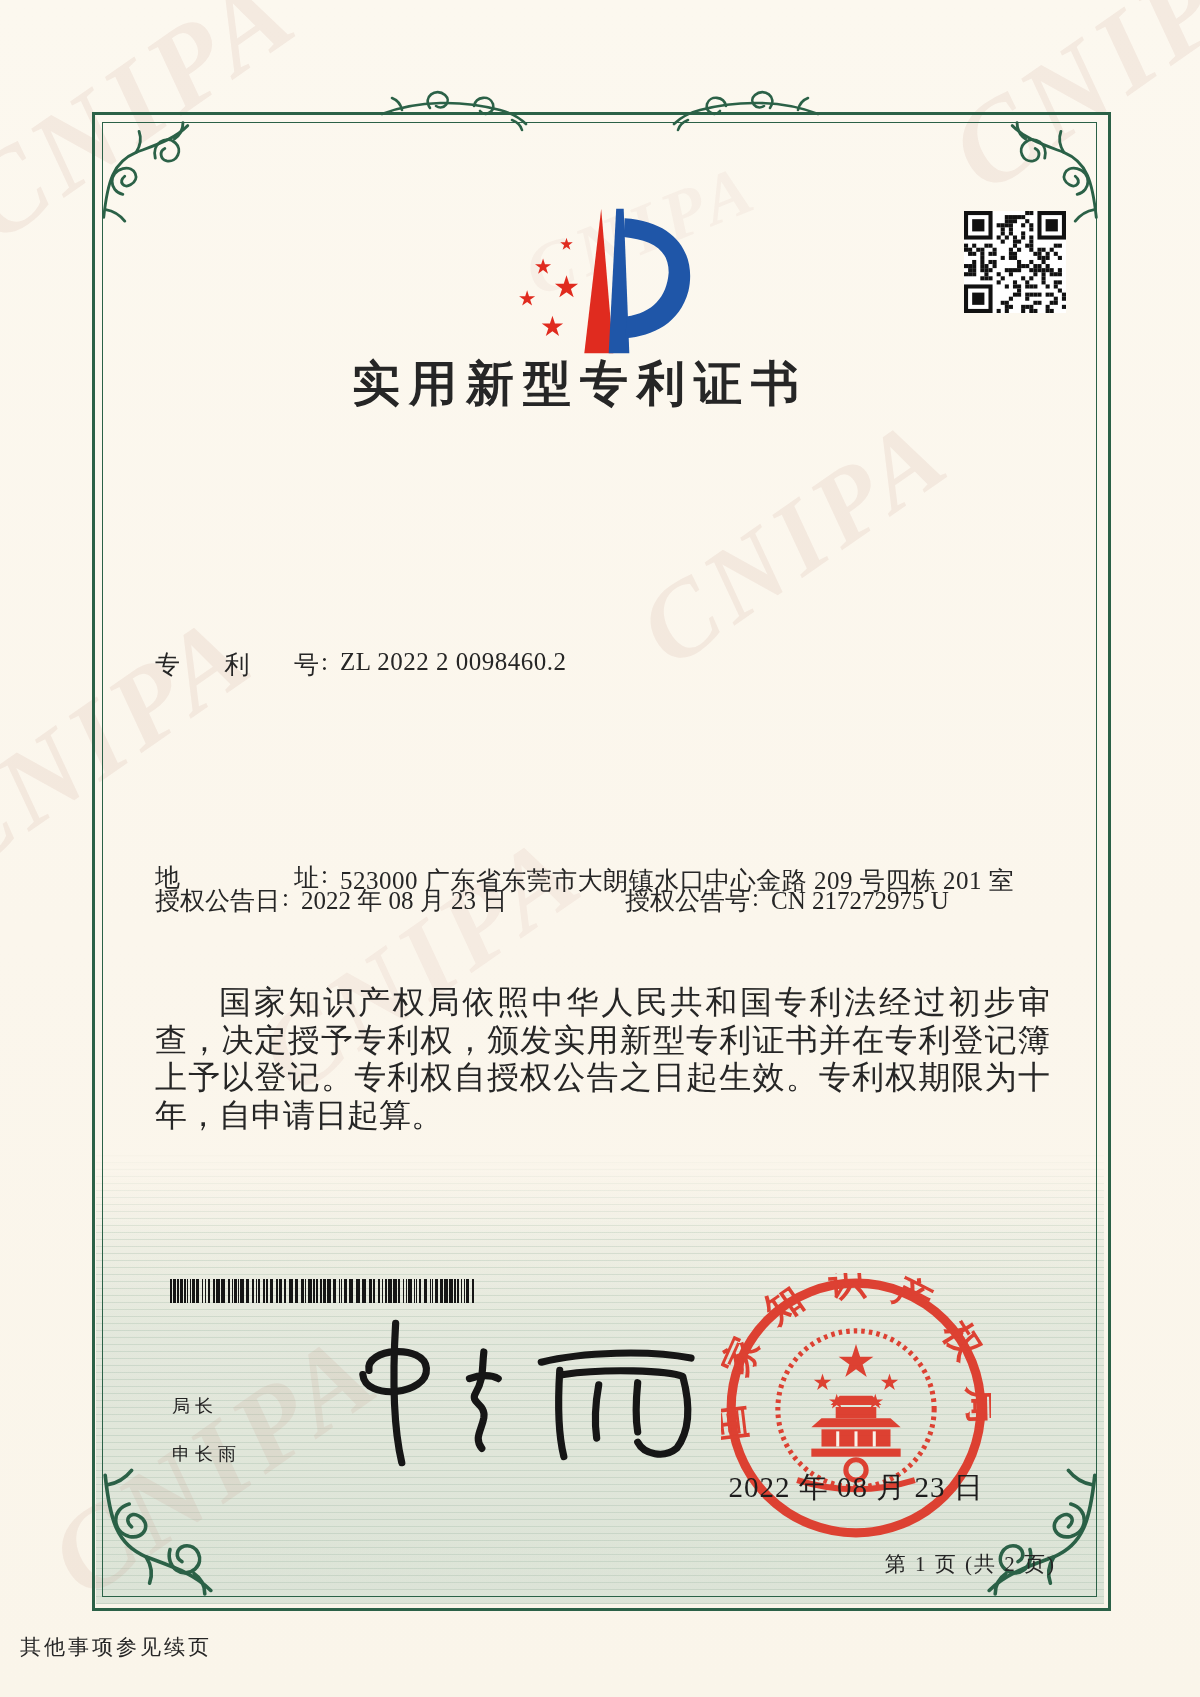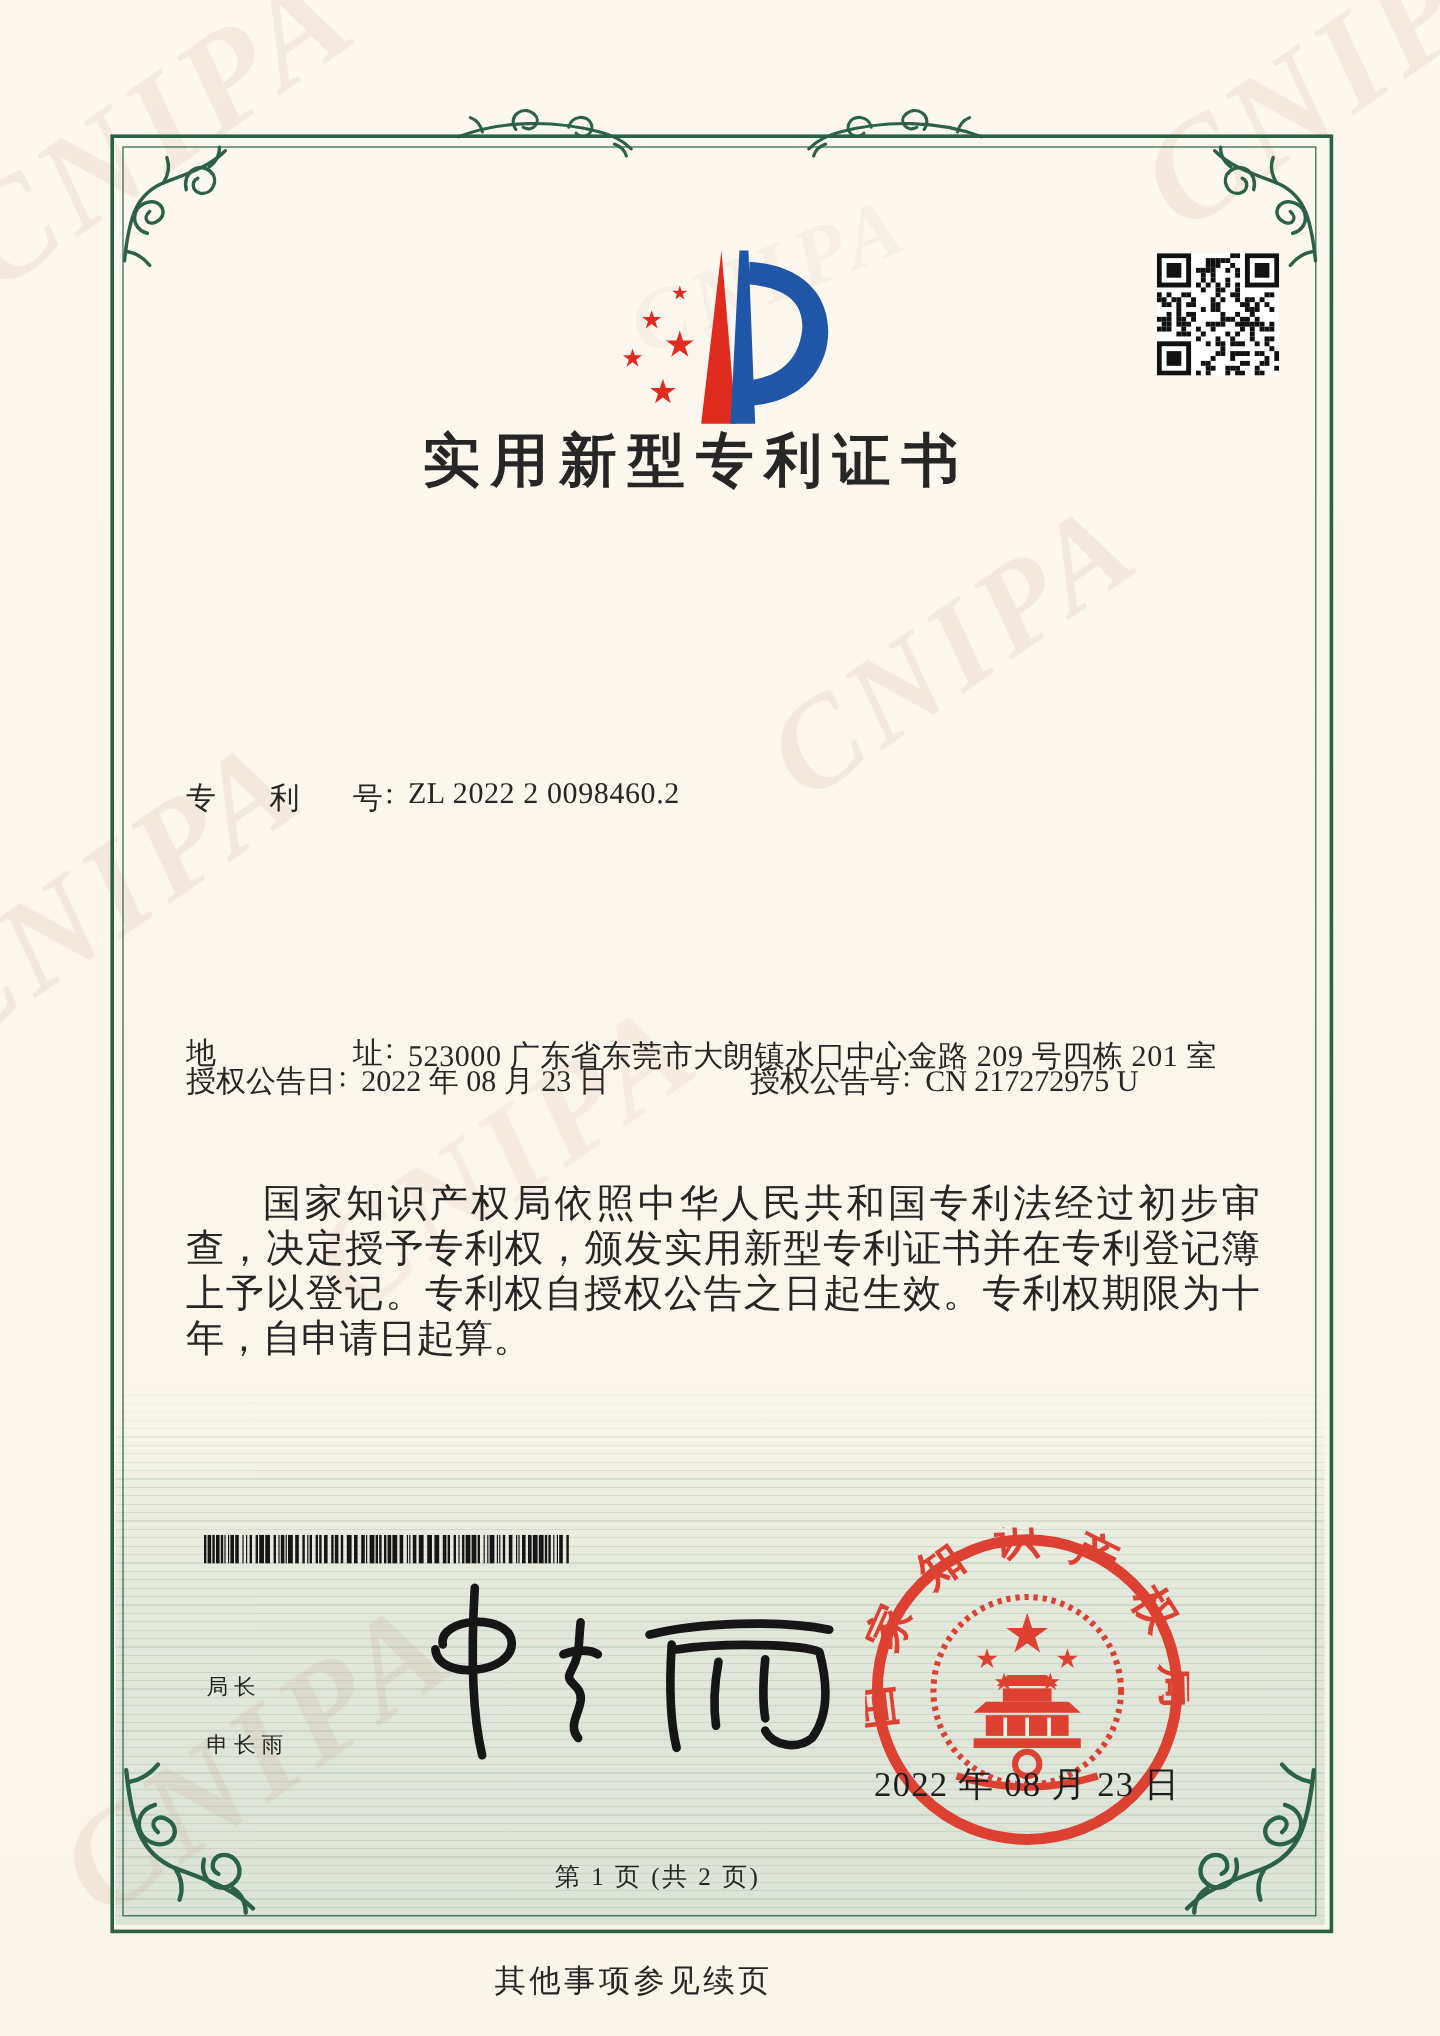--- a/index.html
+++ b/index.html
@@ -57,22 +57,22 @@
   .barcode{left:170px;top:1279px;width:306px;height:24px;z-index:4;}
   .officer-title,.officer-name{
     position:absolute;left:172px;font-family:"Liberation Sans","DejaVu Sans",sans-serif;
     font-size:18px;letter-spacing:5px;z-index:5;color:#222;
   }
   .officer-title{top:1394px;}
   .officer-name{top:1442px;}
   .signature{left:330px;top:1316px;width:400px;height:156px;z-index:5;}
   .seal{left:721px;top:1273px;width:270px;height:270px;z-index:6;opacity:0.93;}
   .seal-date{left:726px;top:1468px;width:260px;text-align:center;font-size:29px;letter-spacing:1px;z-index:7;color:#1d1d1d;}
-  .page-footer{left:40px;top:1550px;width:1016px;text-align:center;font-size:21px;letter-spacing:2px;z-index:7;}
-  .cont-note{left:20px;top:1633px;width:1016px;text-align:center;font-size:26px;letter-spacing:3px;z-index:4;}
+  .page-footer{left:40px;top:1550px;width:1016px;text-align:right;font-size:21px;letter-spacing:2px;z-index:7;}
+  .cont-note{left:20px;top:1633px;width:1016px;text-align:left;font-size:21px;letter-spacing:3px;z-index:4;}
   svg text{font-family:"Liberation Serif","DejaVu Serif",serif;}
 </style>
 </head>
 <body>
 
 <div class="page">
 
   <div class="guilloche"></div>
 
   <div class="wm" style="left:-60px;top:40px;font-size:115px;">CNIPA</div>

